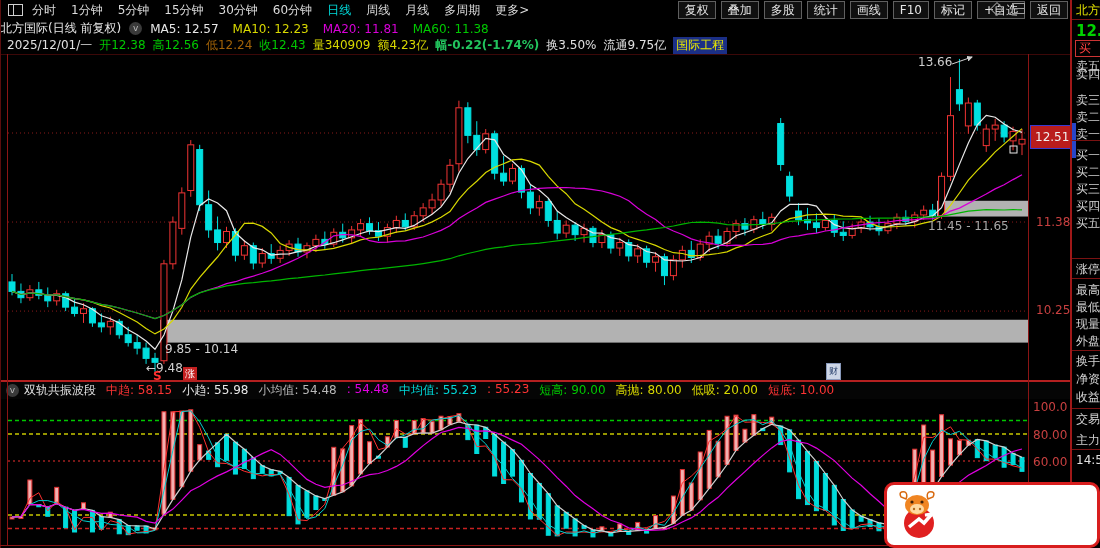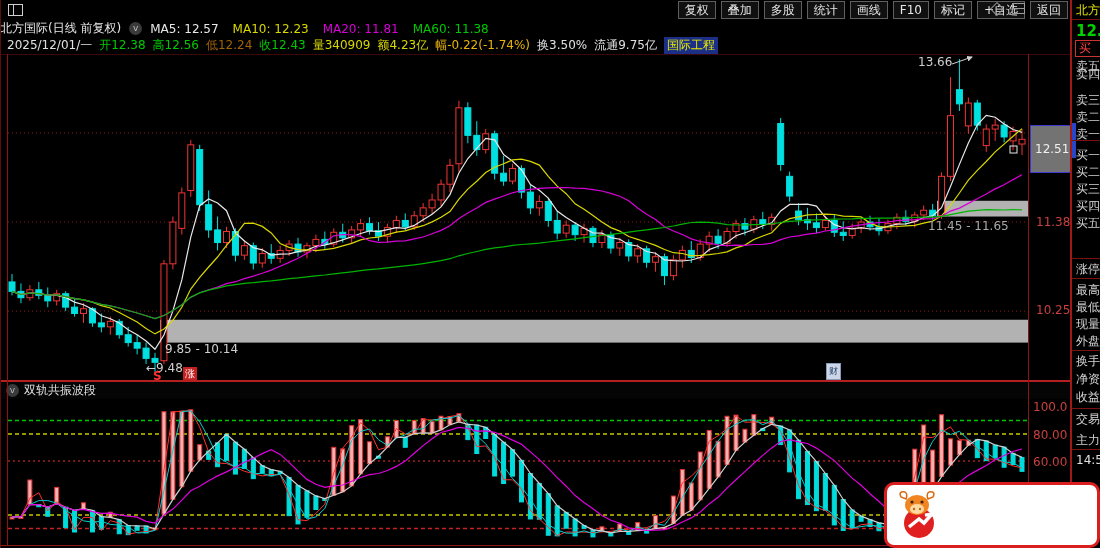--- a/index.html
+++ b/index.html
@@ -31,21 +31,21 @@
   #chart-svg{left:0;top:54px;}
   #osc-svg{left:0;top:399px;}
   #sep-line{left:0;top:380px;width:1070px;height:2px;background:#b42020;}
   #ind-header{left:0;top:382px;width:1070px;height:17px;display:flex;align-items:center;background:#050505;}
   .ind-seg{margin-right:10px;white-space:nowrap;}
   #bottom-line{left:0;top:545px;width:1100px;height:1px;background:#8a1515;}
   
   .vline{width:1px;background:#8a1515;}
   
   .plabel{color:#c84040;font-size:12px;}
-  .last-price{background:#737373;color:#f0f0f0;padding:16px 4px;border:1px solid #3a3ad0;}
+  .last-price{background:#b91c1c;color:#f0f0f0;padding:4px 4px;border:1px solid #3a3ad0;}
   .chart-note{color:#cfcfcf;font-size:12px;white-space:nowrap;}
   .marker-s{color:#ff3030;font-weight:bold;font-size:12px;}
   .marker-zh{background:#c42020;color:#fff;font-size:10px;padding:0 2px;line-height:13px;}
   .cai-icon{width:13px;height:15px;background:#cdd6e6;color:#223a66;font-size:9px;line-height:15px;text-align:center;border:1px solid #8899bb;}
   
   #sidebar{left:1070px;top:0;width:30px;height:548px;background:#000;border-left:2px solid #a01818;overflow:hidden;}
   .sb-row{position:absolute;left:4px;color:#d2d2d2;white-space:nowrap;font-size:12px;}
   .sb-sep{position:absolute;left:0;width:30px;height:1px;background:#7a1212;}
   #sb-name{color:#e2e200;}
   #sb-price{color:#00d200;font-size:15px;font-weight:bold;}
@@ -58,20 +58,33 @@
   #logo{left:884px;top:482px;width:210px;height:60px;background:#fff;border:3px solid #d81e1e;border-radius:10px;display:flex;align-items:center;z-index:50;}
   #logo-text{display:flex;flex-direction:column;margin-left:6px;}
   #logo-name{color:#d81e1e;font-size:22px;font-weight:bold;letter-spacing:2px;line-height:24px;}
   #logo-url{color:#d81e1e;font-size:15px;font-weight:bold;line-height:18px;}
 </style>
 </head>
 <body>
 
 <div id="top-menu" class="abs">
   <div class="win-icon"></div>
+  <div id="menu-items" style="display:flex;">
+      <span class="menu-item">分时</span>
+      <span class="menu-item">1分钟</span>
+      <span class="menu-item">5分钟</span>
+      <span class="menu-item">15分钟</span>
+      <span class="menu-item">30分钟</span>
+      <span class="menu-item">60分钟</span>
+      <span class="menu-item active">日线</span>
+      <span class="menu-item">周线</span>
+      <span class="menu-item">月线</span>
+      <span class="menu-item">多周期</span>
+      <span class="menu-item">更多&gt;</span>
+    </div>
 </div>
 <div id="top-right">
     <span class="tr-btn">复权</span>
     <span class="tr-btn">叠加</span>
     <span class="tr-btn">多股</span>
     <span class="tr-btn">统计</span>
     <span class="tr-btn">画线</span>
     <span class="tr-btn">F10</span>
     <span class="tr-btn">标记</span>
     <span class="tr-btn">+自选</span>
@@ -94,21 +107,21 @@
 </div>
 
 <div id="info-bar" class="abs">
     <span class="info-seg" style="color: rgb(224, 224, 224);">2025/12/01/一</span>
     <span class="info-seg" style="color: rgb(0, 200, 0);">开12.38</span>
     <span class="info-seg" style="color: rgb(0, 200, 0);">高12.56</span>
     <span class="info-seg" style="color: #a16207;">低12.24</span>
     <span class="info-seg" style="color: rgb(0, 200, 0);">收12.43</span>
     <span class="info-seg" style="color: rgb(216, 216, 0);">量340909</span>
     <span class="info-seg" style="color: rgb(216, 216, 0);">额4.23亿</span>
-    <span class="info-seg" style="color: #eab308;">幅-0.22(-1.74%)</span>
+    <span class="info-seg" style="color: #22c55e; font-weight: bold;">幅-0.22(-1.74%)</span>
     <span class="info-seg" style="color: rgb(224, 224, 224); text-align: center;">换3.50%</span>
     <span class="info-seg" style="color: rgb(224, 224, 224);">流通9.75亿</span>
     <span class="info-seg info-tag" style="color: rgb(232, 232, 0); text-align: right;">国际工程</span>
   </div>
 
 <svg id="chart-svg" class="abs" width="1070" height="326">
     <rect x="160" y="265.756" width="868" height="22.852000000000032" fill="#b2b2b2"></rect>
     <rect x="937" y="146.76799999999997" width="91" height="15.760000000000048" fill="#b2b2b2"></rect>
     <line x1="8" y1="79" x2="1028" y2="79" stroke="#8a1a1a" stroke-width="1" stroke-dasharray="1,3"></line>
     <line x1="8" y1="168.04399999999993" x2="1028" y2="168.04399999999993" stroke="#8a1a1a" stroke-width="1" stroke-dasharray="1,3"></line>
@@ -476,20 +489,32 @@
 <div class="abs chart-note" style="left:146px;top:361px;">←9.48</div>
 <div class="abs chart-note" style="left:928px;top:219px;color:#a8a8a8;">11.45 - 11.65</div>
 <div class="abs marker-s" style="left:153px;top:369px;">S</div>
 <div class="abs marker-zh" style="left:183px;top:367px;">涨</div>
 <div class="abs cai-icon" style="left:826px;top:363px;">财</div>
 
 <div id="sep-line" class="abs"></div>
 <div id="ind-header" class="abs">
   <span class="chev-circle" style="margin:0 5px 0 6px;">v</span>
   <span class="ind-seg" style="color:#e0e0e0;">双轨共振波段</span>
+  <span id="ind-params" style="display:flex;">
+      <span class="ind-seg" style="color: rgb(255, 52, 52);">中趋: 58.15</span>
+      <span class="ind-seg" style="color: rgb(232, 232, 232);">小趋: 55.98</span>
+      <span class="ind-seg" style="color: rgb(184, 184, 184);">小均值: 54.48</span>
+      <span class="ind-seg" style="color: rgb(224, 0, 224);">: 54.48</span>
+      <span class="ind-seg" style="color: rgb(0, 216, 216);">中均值: 55.23</span>
+      <span class="ind-seg" style="color: rgb(255, 52, 52);">: 55.23</span>
+      <span class="ind-seg" style="color: rgb(0, 200, 0);">短高: 90.00</span>
+      <span class="ind-seg" style="color: rgb(216, 216, 0);">高抛: 80.00</span>
+      <span class="ind-seg" style="color: rgb(216, 216, 0);">低吸: 20.00</span>
+      <span class="ind-seg" style="color: rgb(255, 52, 52);">短底: 10.00</span>
+    </span>
 </div>
 <svg id="osc-svg" class="abs" width="1070" height="147">
     <line x1="8" y1="21.5" x2="1028" y2="21.5" stroke="#00c800" stroke-width="1.3" stroke-dasharray="4,3"></line>
     <line x1="8" y1="35" x2="1028" y2="35" stroke="#c8c800" stroke-width="1.3" stroke-dasharray="4,3"></line>
     <line x1="8" y1="62" x2="1028" y2="62" stroke="#a02020" stroke-width="1.3" stroke-dasharray="2,3"></line>
     <line x1="8" y1="116" x2="1028" y2="116" stroke="#c8c800" stroke-width="1.3" stroke-dasharray="4,3"></line>
     <line x1="8" y1="129.5" x2="1028" y2="129.5" stroke="#c82020" stroke-width="1.3" stroke-dasharray="4,3"></line>
     <rect x="10" y="117.99999999999977" width="4" height="2" fill="#f2b0b0" stroke="#e03030" stroke-width="1"></rect>
     <rect x="18.938053097345133" y="117.45945945945942" width="4" height="2" fill="#f2b0b0" stroke="#e03030" stroke-width="1"></rect>
     <rect x="27.876106194690266" y="80.97297297297317" width="4" height="24.504504504504297" fill="#f2b0b0" stroke="#e03030" stroke-width="1"></rect>

